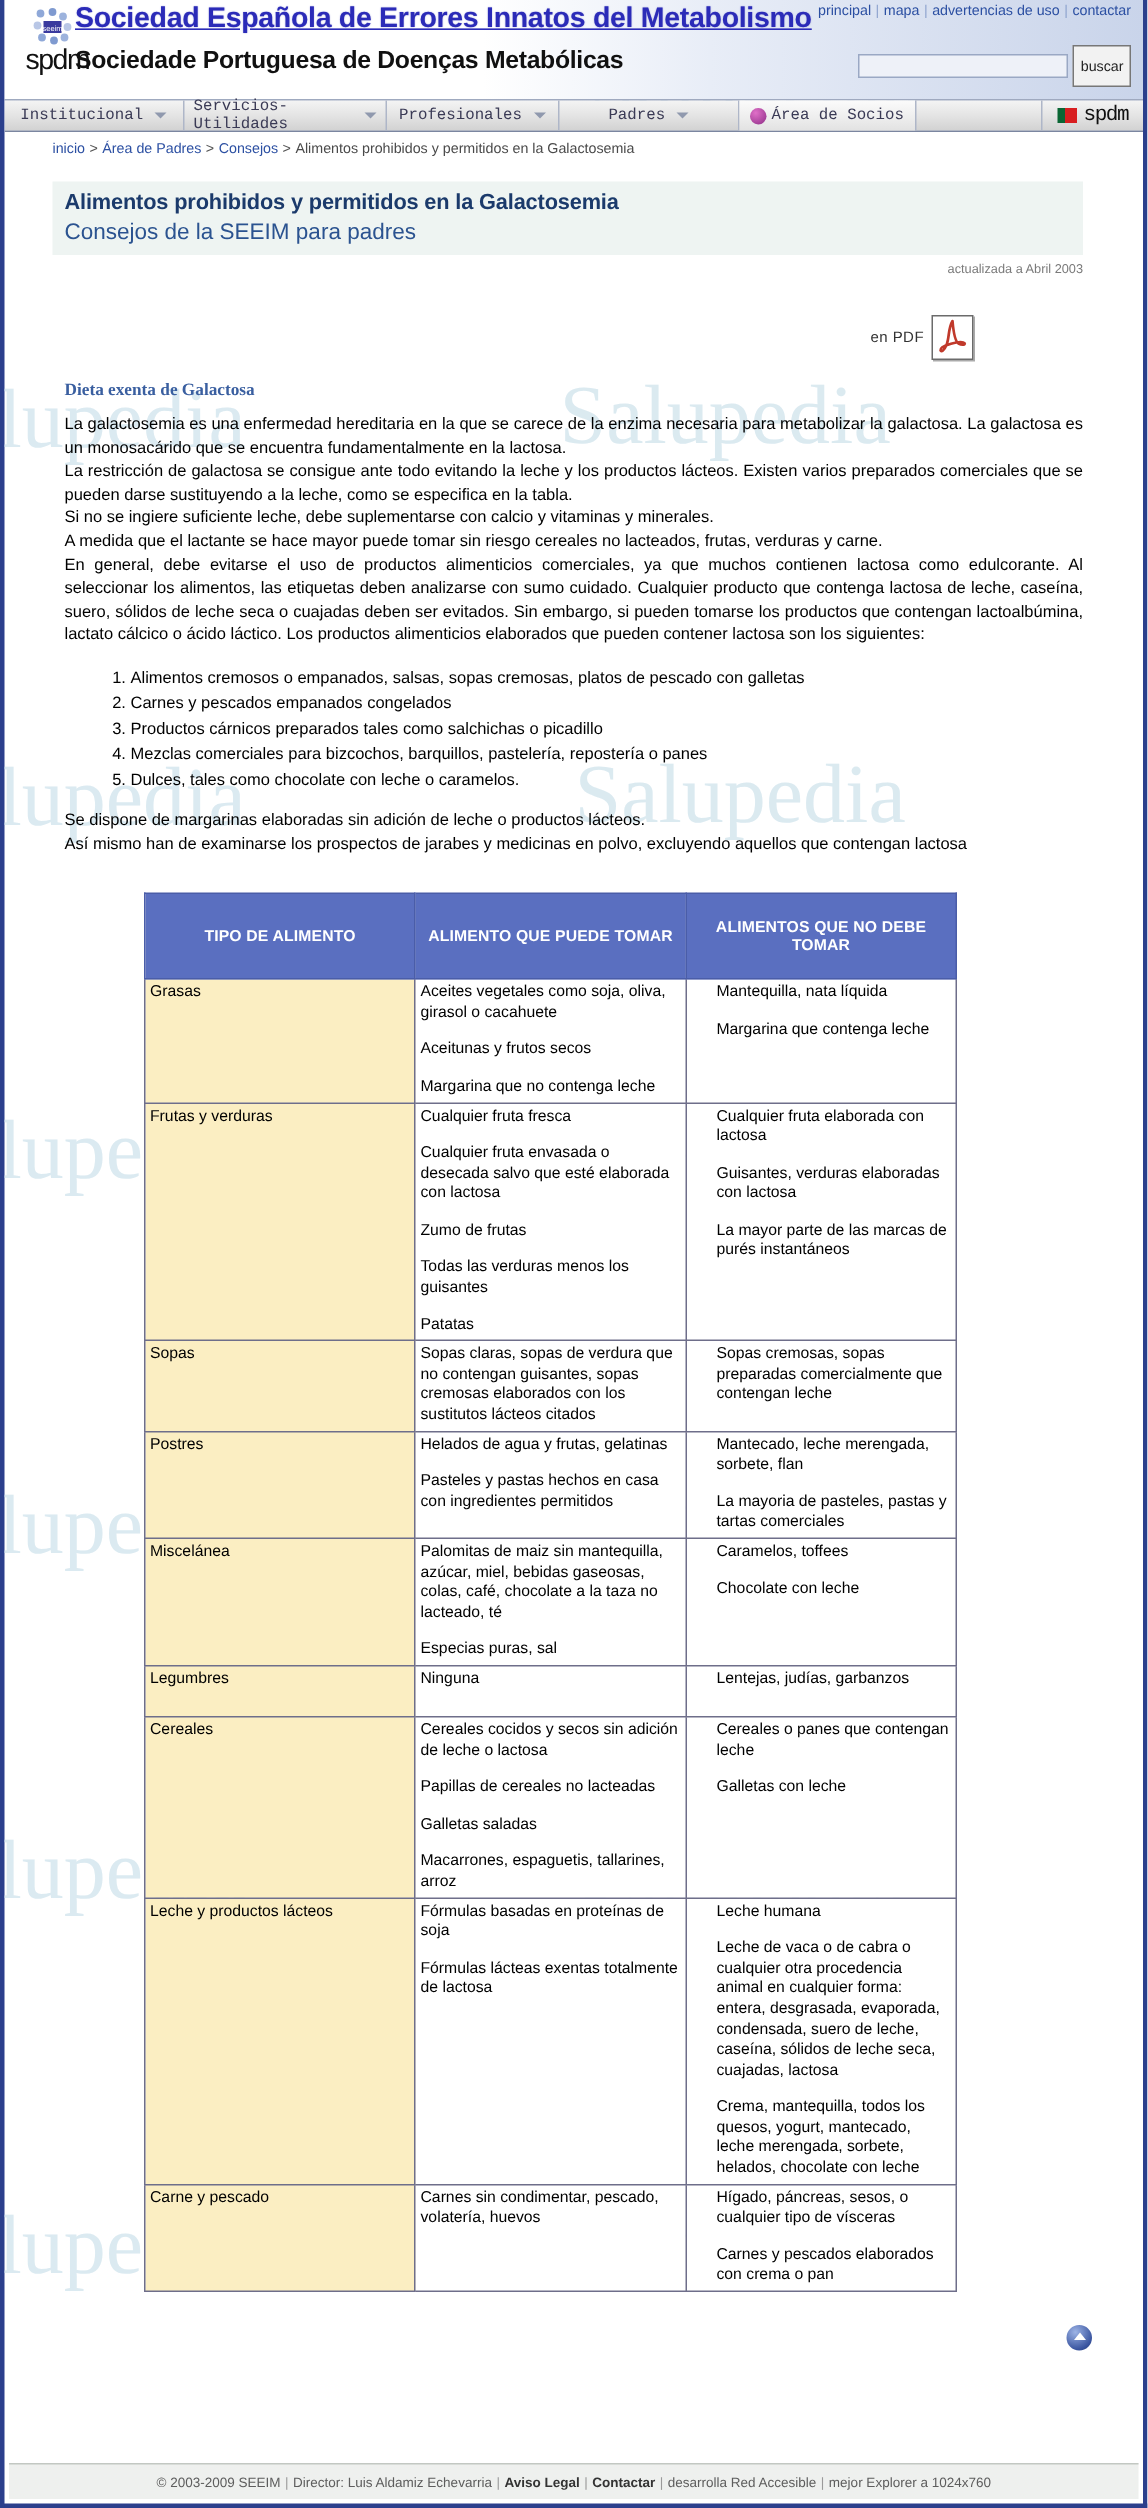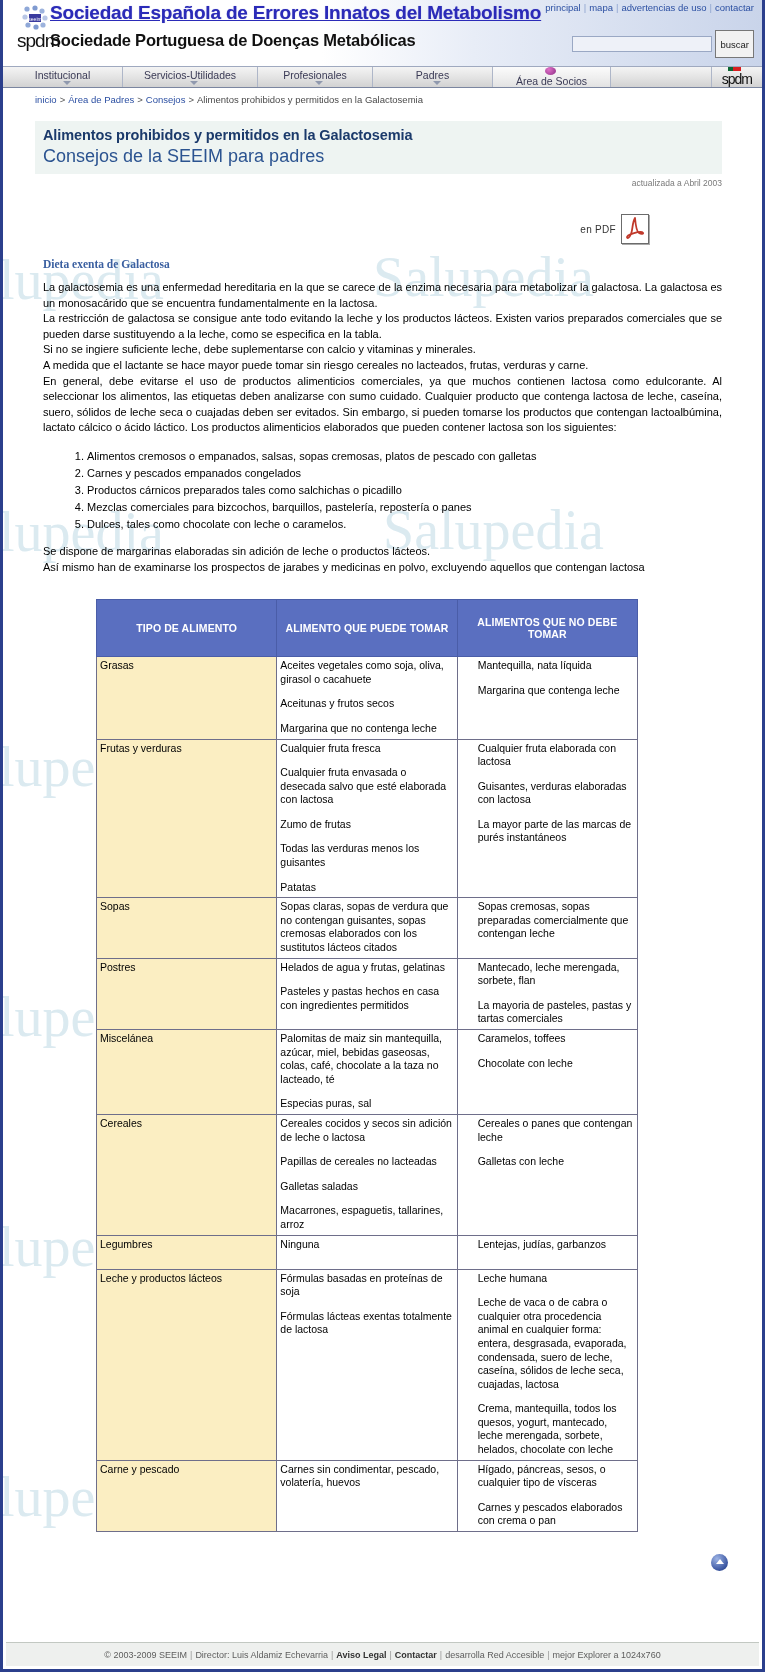--- a/index.html
+++ b/index.html
@@ -113,22 +113,21 @@
     z-index: 2;
   }
   .nav-item {
     position: relative;
     display: flex; align-items: center; justify-content: center;
     font-size: 10.5px;
     color: #3a3a55;
     border-right: 1px solid #aeb6c8;
     padding: 0 6px;
     cursor: pointer;
-    font-family: Liberation Sans, sans-serif;
-    flex-direction: column;
+    font-family: Liberation Mono, monospace;
   }
   .nav-item .caret {
     margin-left: 8px;
     width: 0; height: 0;
     border-left: 4px solid transparent;
     border-right: 4px solid transparent;
     border-top: 4px solid #9099ae;
   }
   .nav-socios {
     background: linear-gradient(to bottom,#fbfbfb 0%,#ededed 60%,#e2e2e2 100%);
@@ -168,21 +167,21 @@
     margin: 12px 40px 0 32px;
     background: #eef4f2;
     padding: 6px 8px 7px 8px;
     z-index: 2;
   }
   .title-main {
     font-size: 14.5px; font-weight: bold; color: #1b3a6b;
     letter-spacing: -.1px;
   }
   .title-sub {
-    font-size: 18px; color: #2b5390; margin-top: 3px;
+    font-size: 15px; color: #2b5390; margin-top: 3px;
   }
   .updated {
     position: relative;
     text-align: right;
     margin: 4px 40px 0 0;
     font-size: 8.5px;
     color: #7a7a7a;
     z-index: 2;
   }
 
@@ -491,40 +490,40 @@
             <p>Palomitas de maiz sin mantequilla, azúcar, miel, bebidas gaseosas, colas, café, chocolate a la taza no lacteado, té</p>
             <p>Especias puras, sal</p>
           </td>
           <td class="deny">
             <p>Caramelos, toffees</p>
             <p>Chocolate con leche</p>
           </td>
         </tr>
 
         <tr>
+          <td class="cat">Legumbres</td>
+          <td class="allow" style="height:34px;">
+            <p>Ninguna</p>
+          </td>
+          <td class="deny">
+            <p>Lentejas, judías, garbanzos</p>
+          </td>
+        </tr>
+
+        <tr>
           <td class="cat">Cereales</td>
           <td class="allow">
             <p>Cereales cocidos y secos sin adición de leche o lactosa</p>
             <p>Papillas de cereales no lacteadas</p>
             <p>Galletas saladas</p>
             <p>Macarrones, espaguetis, tallarines, arroz</p>
           </td>
           <td class="deny">
             <p>Cereales o panes que contengan leche</p>
             <p>Galletas con leche</p>
-          </td>
-        </tr>
-
-        <tr>
-          <td class="cat">Legumbres</td>
-          <td class="allow" style="height:34px;">
-            <p>Ninguna</p>
-          </td>
-          <td class="deny">
-            <p>Lentejas, judías, garbanzos</p>
           </td>
         </tr>
 
         <tr>
           <td class="cat">Leche y productos lácteos</td>
           <td class="allow">
             <p>Fórmulas basadas en proteínas de soja</p>
             <p>Fórmulas lácteas exentas totalmente de lactosa</p>
           </td>
           <td class="deny">

